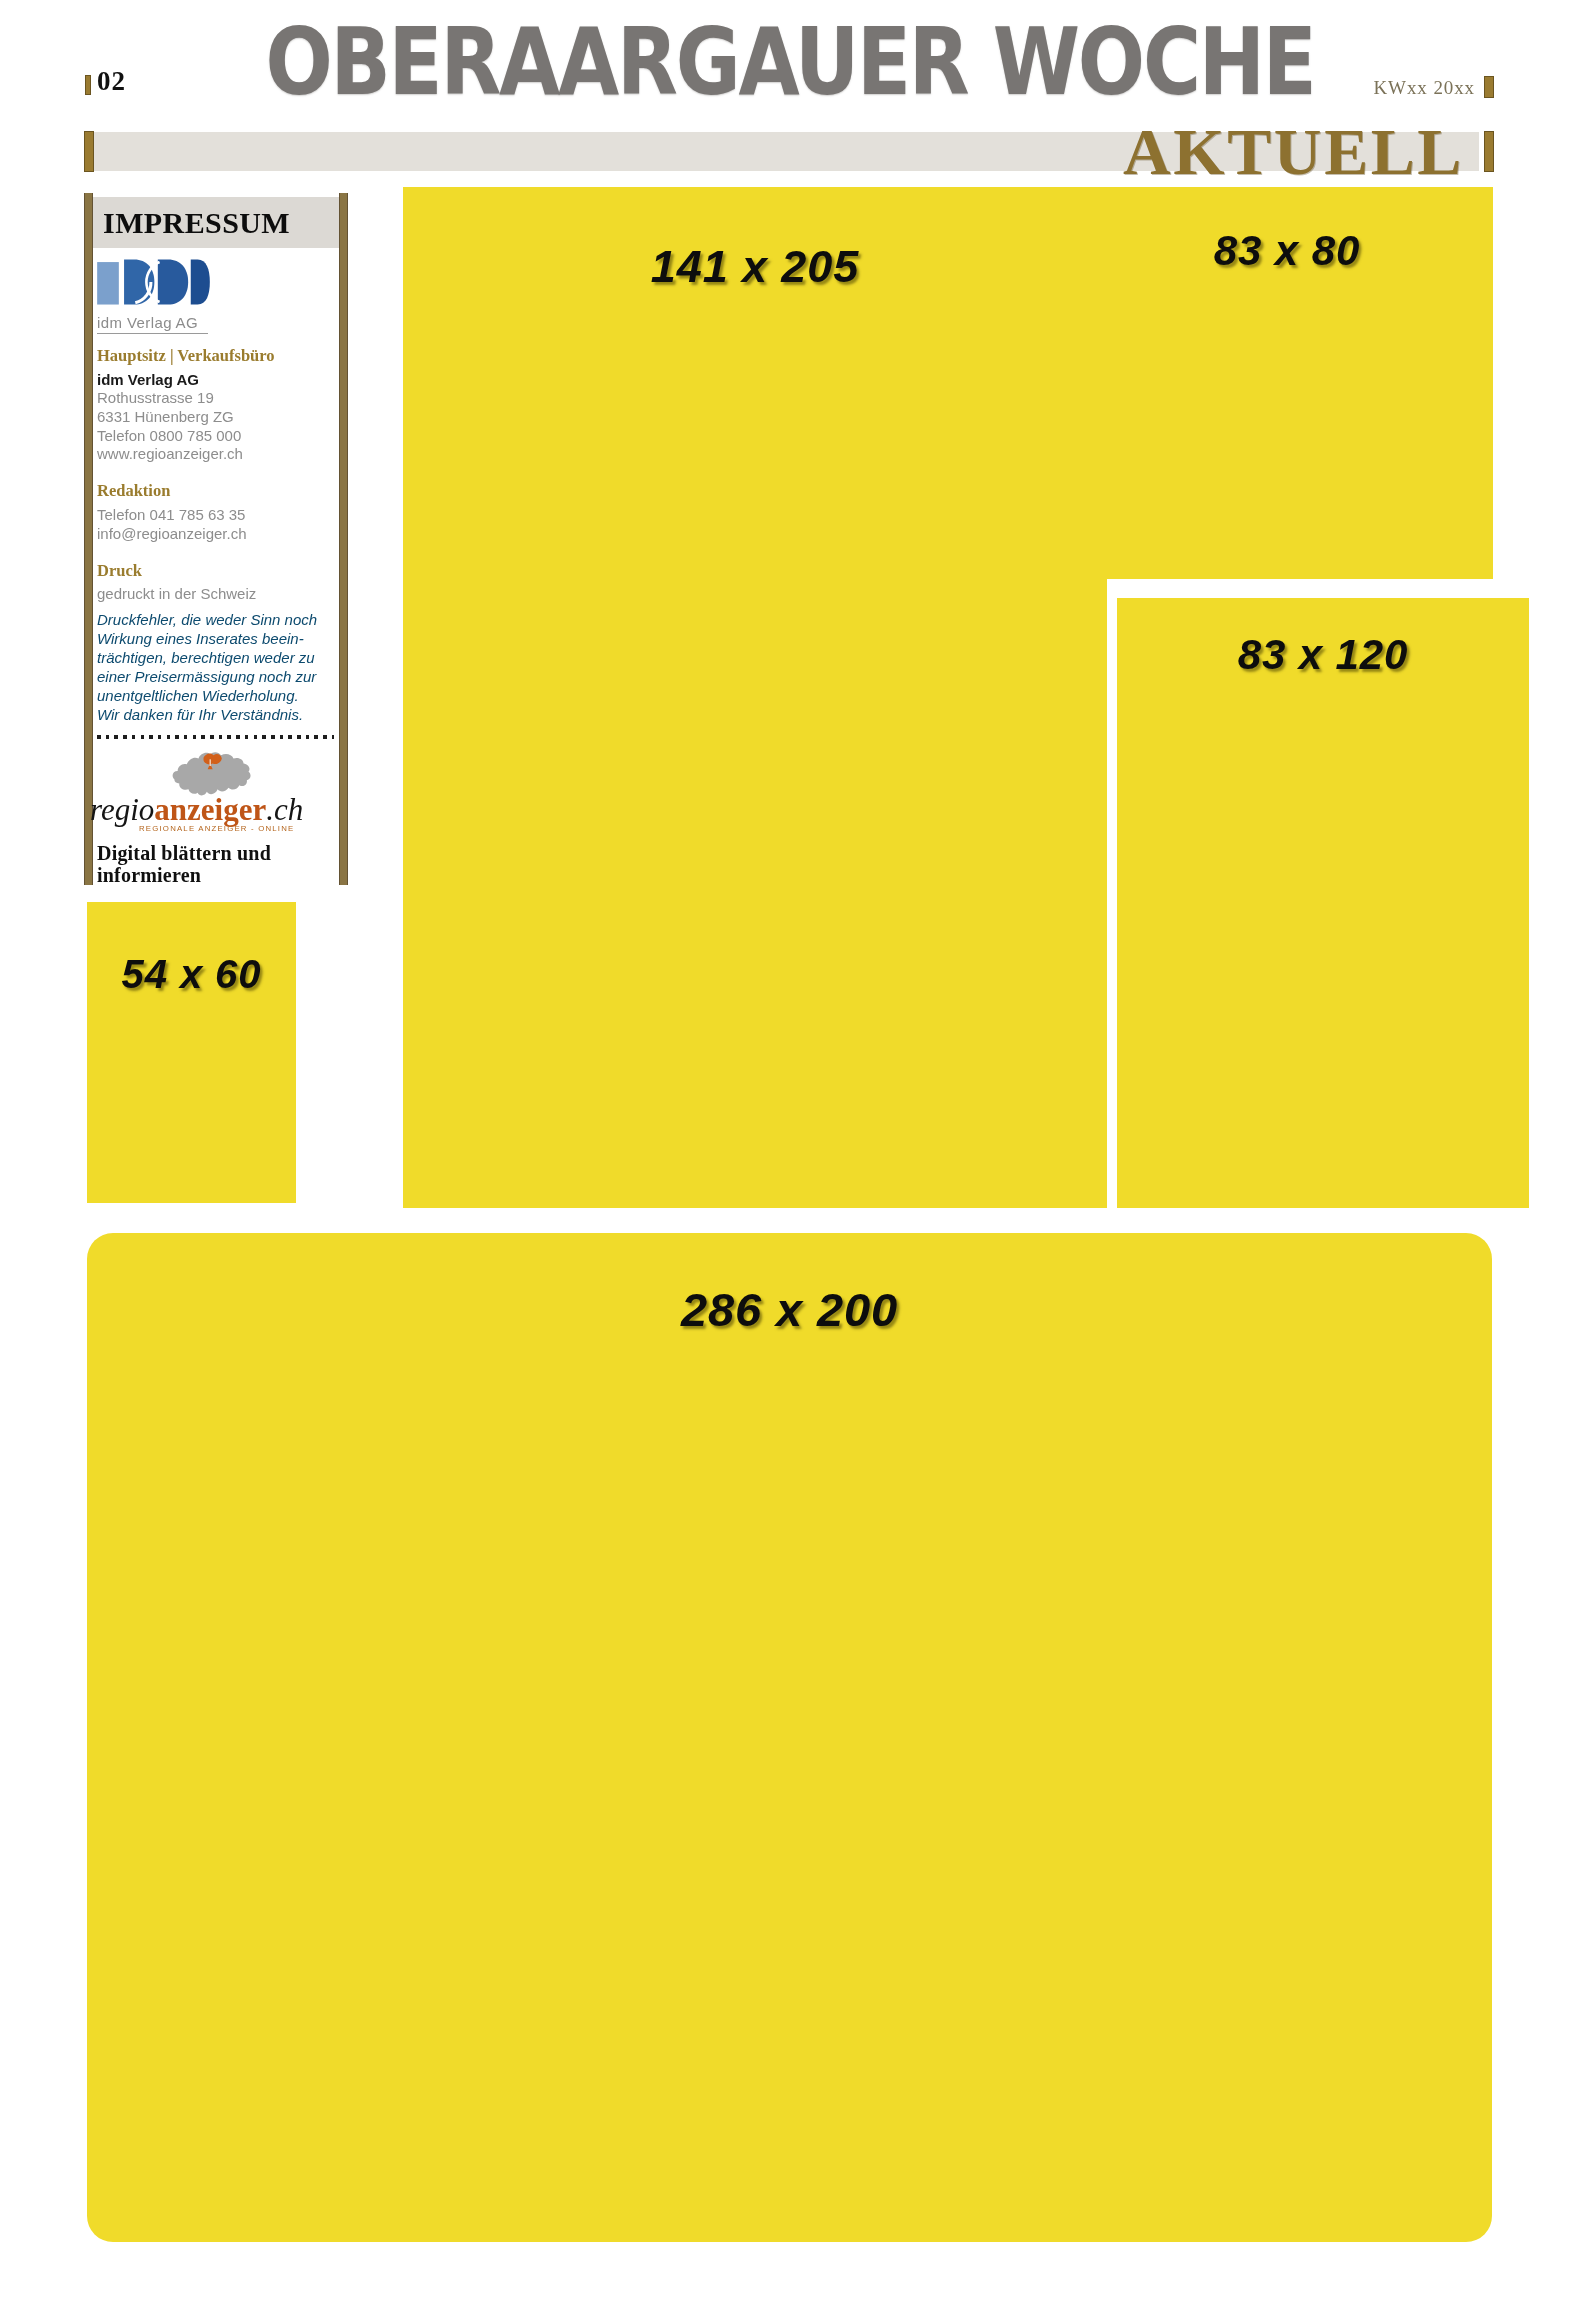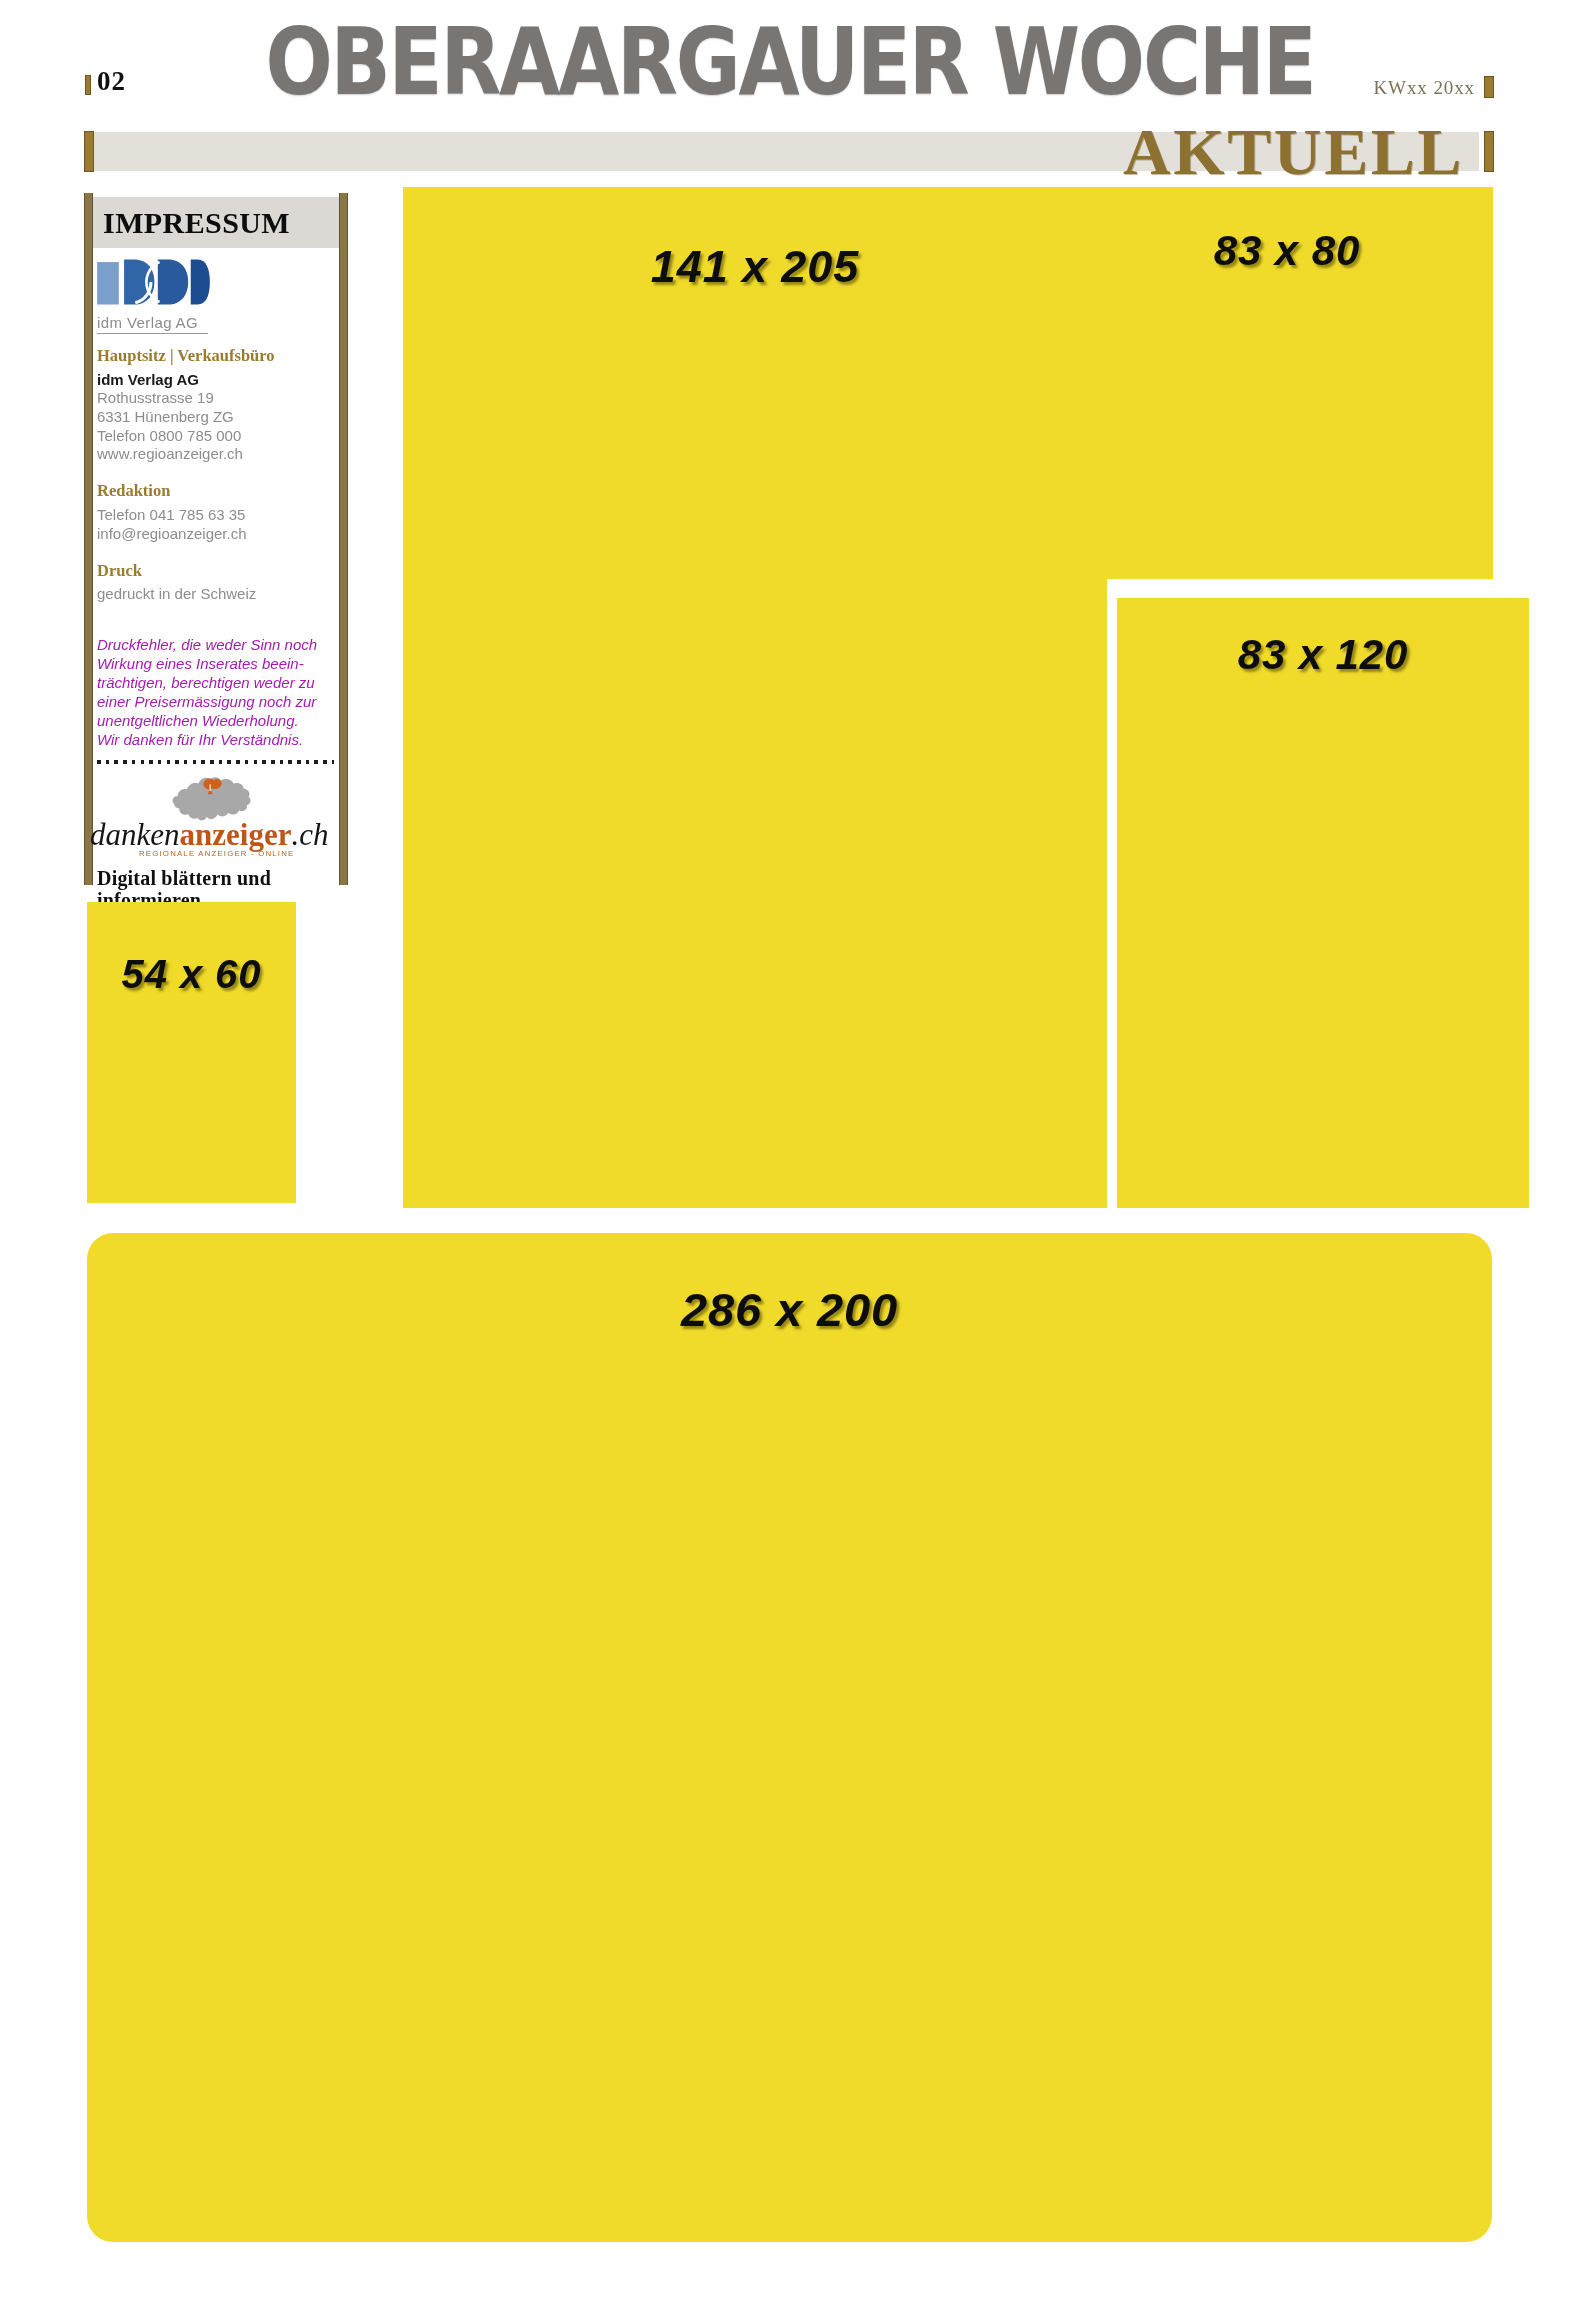--- a/index.html
+++ b/index.html
@@ -35,21 +35,21 @@
             line-height:51px;padding-left:10.4px;letter-spacing:0.4px;box-sizing:border-box;}
   .imp-body{position:absolute;left:13px;right:14px;top:63px;}
   .idm-caption{font-size:15px;color:#8c8c8c;margin-top:2.6px;letter-spacing:0.4px;}
   .idm-rule{width:111px;border-bottom:1.7px solid #9a9a9a;margin:2.6px 0 10.4px 0;}
   .sec{margin-top:17.4px;}
   .sec-h{font-family:"Liberation Serif",serif;font-weight:bold;font-size:16.5px;
          color:var(--impressum-gold,#9a7c2e);margin-bottom:4.4px;}
   .sec-bold{font-size:15px;font-weight:bold;color:#1a1a1a;line-height:18.7px;}
   .sec-line{font-size:15px;color:#8d8d8d;line-height:18.7px;}
   a.sec-line{display:block;text-decoration:none;color:#8d8d8d;}
-  .disclaimer{margin-top:31px;font-style:italic;font-size:15px;color:#a21caf;line-height:19px;}
+  .disclaimer{margin-top:6px;font-style:italic;font-size:15px;color:#0c4a6e;line-height:19px;}
   .dotrule{margin-top:11.3px;height:3.5px;
            background:repeating-linear-gradient(90deg,#1d1d1d 0 3.5px,transparent 3.5px 8.7px);}
   .mapwrap{margin:7px auto 0 auto;width:106px;height:50px;}
   .brandline{margin:-1.7px 0 0 -7px;white-space:nowrap;font-family:"Liberation Serif",serif;
              font-size:31px;line-height:1.05;}
   .brand-regio,.brand-tld{font-style:italic;color:#151515;}
   .brand-anzeiger{font-weight:bold;color:var(--brand-orange,#bf5517);}
   .brand-tag{margin:-2.6px 0 0 42px;font-size:7.8px;letter-spacing:1.2px;color:#b5651d;}
   .cta{margin-top:8.7px;font-family:"Liberation Serif",serif;font-weight:bold;
        font-size:20px;color:#101010;line-height:22.6px;letter-spacing:0.2px;}
@@ -138,21 +138,21 @@
       <div class="mapwrap">
         <svg width="106" height="50" viewBox="0 0 120 60" aria-hidden="true">
           <path fill="#a8a8a8" d="M10,40 C6,36 8,30 14,30 C14,24 20,20 25,22 C27,16 34,12 39,15 C41,9 49,6 53,10 C57,6 63,7 66,11 C72,8 79,10 81,15 C87,13 93,16 93,21 C99,22 102,27 99,31 C103,34 102,40 97,41 C98,46 93,50 88,47 C86,52 79,54 75,50 C72,55 65,56 62,52 C60,58 52,60 49,55 C47,60 40,61 38,56 C34,59 28,57 27,52 C21,54 15,50 16,45 C12,45 10,43 10,40 Z"></path>
           <path fill="#d2601a" d="M45,14 C47,9 54,7 57,11 C61,8 66,10 67,15 C66,20 61,23 56,21 C52,24 46,21 45,17 Z"></path>
           <path fill="#d2601a" d="M53,21 l3,7 l-6,0 z"></path>
           <line x1="53" y1="16" x2="53" y2="24" stroke="#fff" stroke-width="1.2"></line>
         </svg>
       </div>
 
       <div class="brandline">
-        <span class="brand-regio">danken</span><span class="brand-anzeiger">anzeiger</span><span class="brand-tld">.ch</span>
+        <span class="brand-regio">regio</span><span class="brand-anzeiger">anzeiger</span><span class="brand-tld">.ch</span>
       </div>
       <div class="brand-tag">REGIONALE ANZEIGER - ONLINE</div>
 
       <div class="cta">
         <div>Digital blättern und</div>
         <div>informieren</div>
       </div>
 
     </div>
   </aside>

